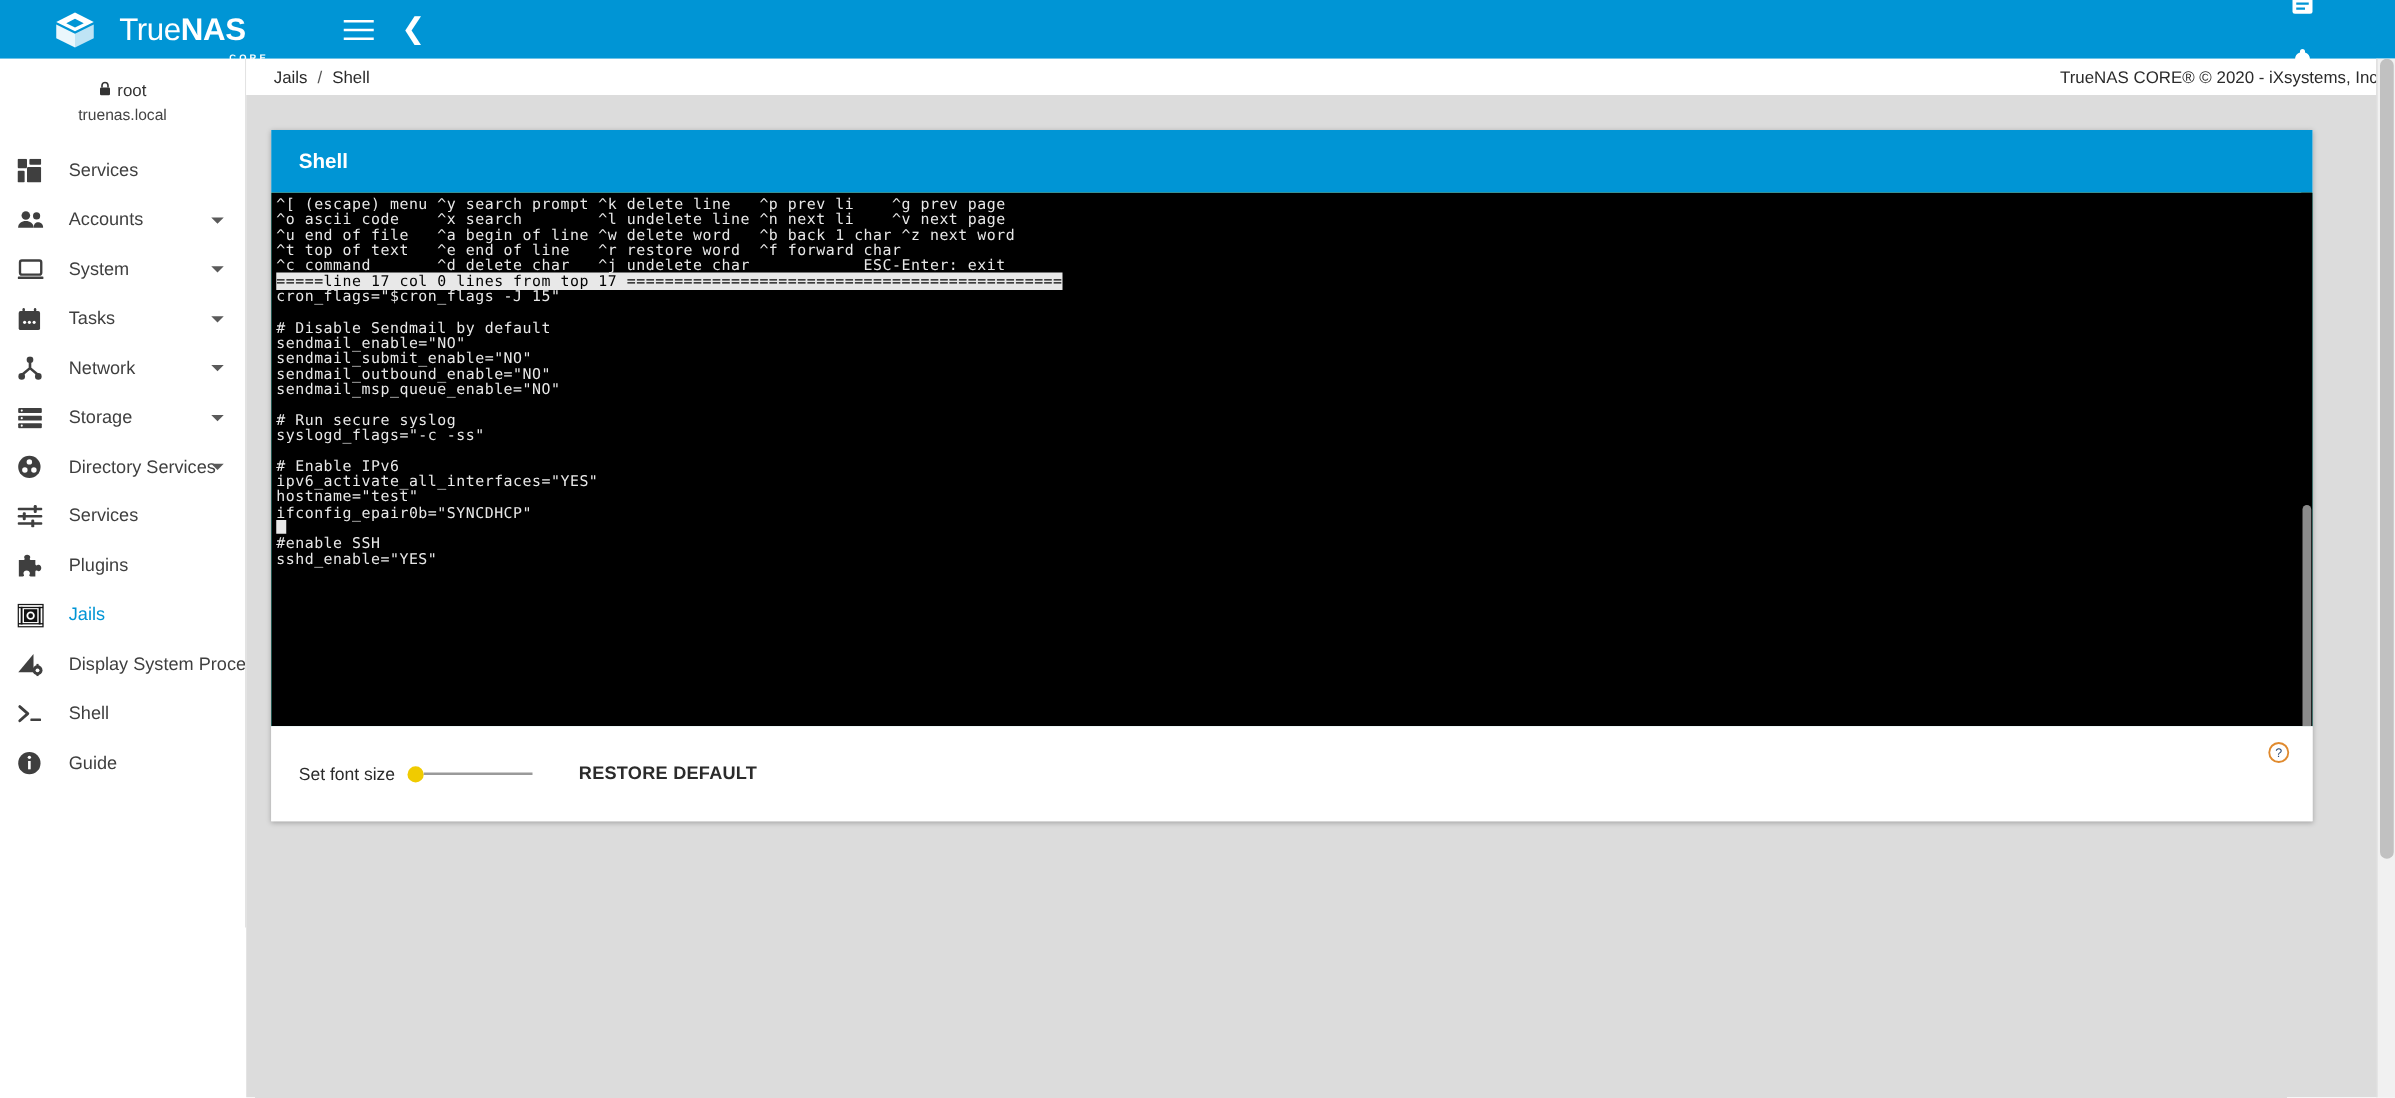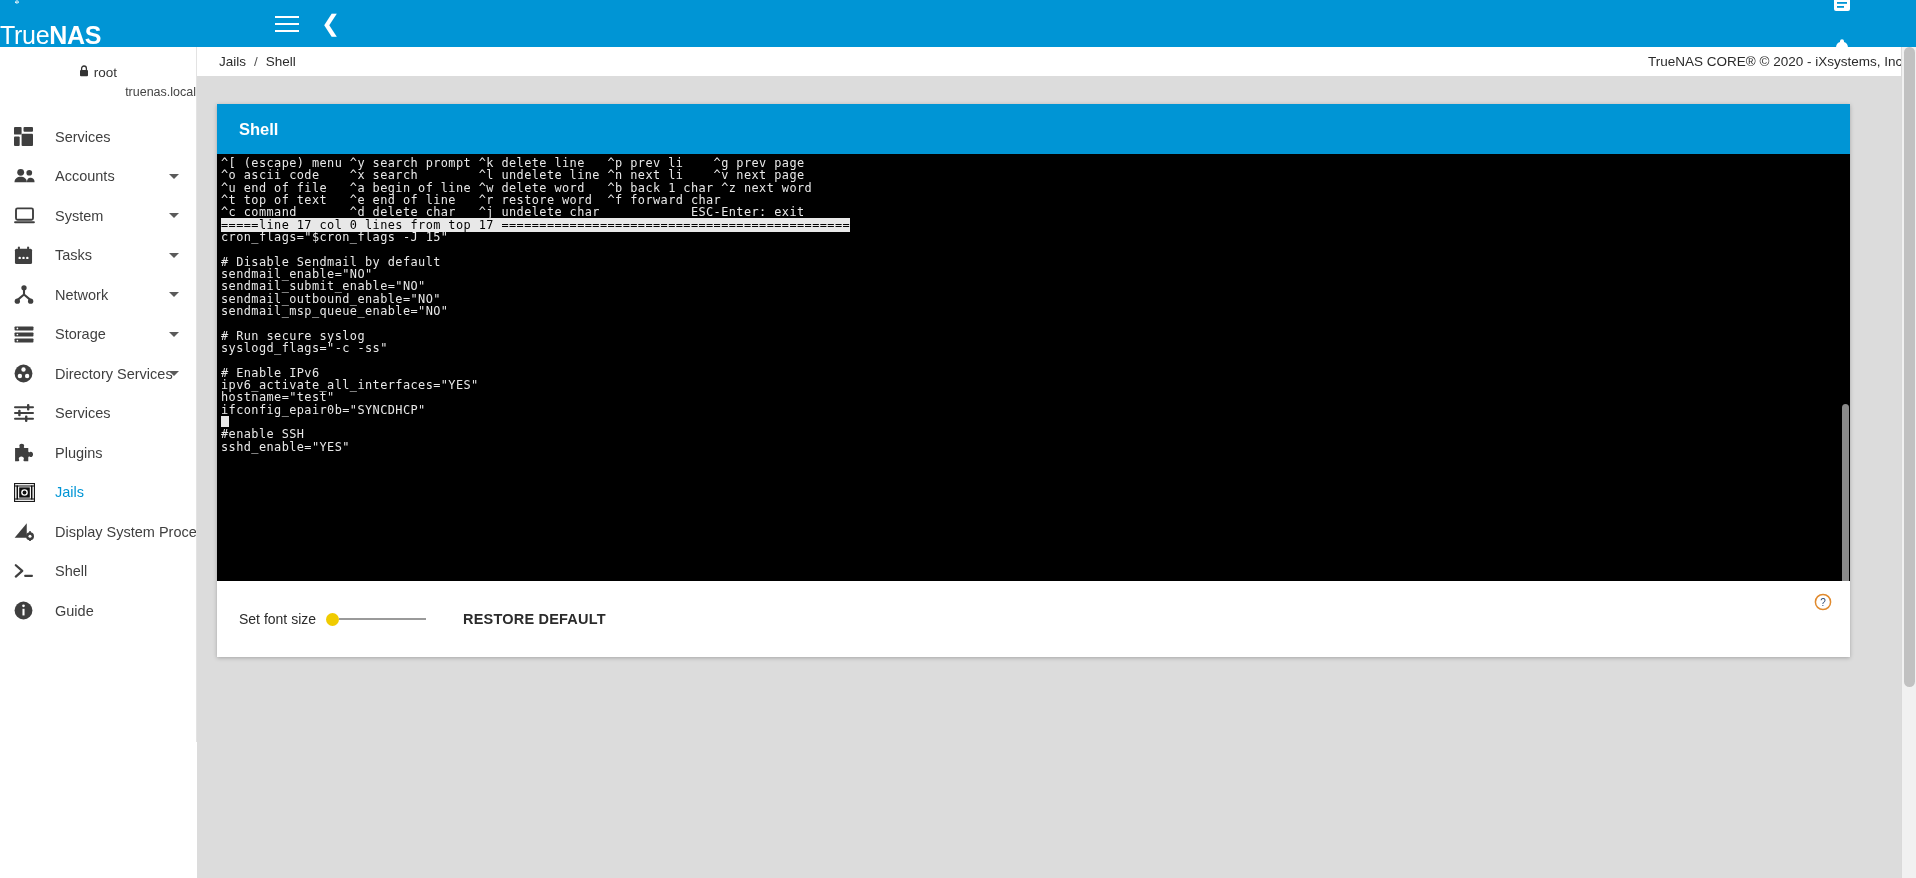--- a/index.html
+++ b/index.html
@@ -11,22 +11,22 @@
     background: #fff;
   }
   #app { position: relative; width: 1916px; height: 878px; background: #fff; }
 
   
   .topbar {
     position: absolute; top: 0; left: 0; width: 1916px; height: 47px;
     background: #0095d5; display: flex; align-items: center;
   }
   .brand {
-    width: 240px; height: 47px; display: flex; 
-    justify-content: center; gap: 18px; flex-direction: column;
+    width: 240px; height: 47px; display: flex; align-items: center;
+    justify-content: center; gap: 18px;
   }
   .brand-logo { width: 34px; height: 30px; display: block; }
   .brand-text {
     color: #fff; font-size: 25px; line-height: 1; letter-spacing: -0.3px;
     position: relative; top: 1px;
   }
   .brand-text b { font-weight: 700; }
   .brand-text .lt { font-weight: 400; }
   .brand-core {
     position: absolute; font-size: 7.5px; letter-spacing: 2.5px;
@@ -56,21 +56,21 @@
   
   .sidebar {
     position: absolute; top: 47px; left: 0; width: 197px; height: 695px;
     background: #fff; border-right: 1px solid #e3e3e3; overflow: hidden;
   }
   .userblock { padding: 18px 0 10px; text-align: center; }
   .userline1 {
     font-size: 13.5px; color: #333; display:flex; align-items:center;
     justify-content:center; gap: 5px;
   }
-  .userline2 { font-size: 12.5px; color: #444; margin-top: 5px; text-align: right; }
+  .userline2 { font-size: 12.5px; color: #444; margin-top: 5px; }
   .nav { margin-top: 8px; }
   .navitem {
     display: flex; align-items: center; height: 39.5px; padding-left: 14px;
     cursor: pointer; position: relative; color: #3f3f3f;
   }
   .navicon {
     width: 26px; height: 22px; display: flex; align-items: center;
     justify-content: flex-start; flex: 0 0 26px;
   }
   .navlabel { font-size: 14.5px; margin-left: 15px; white-space: nowrap; }

